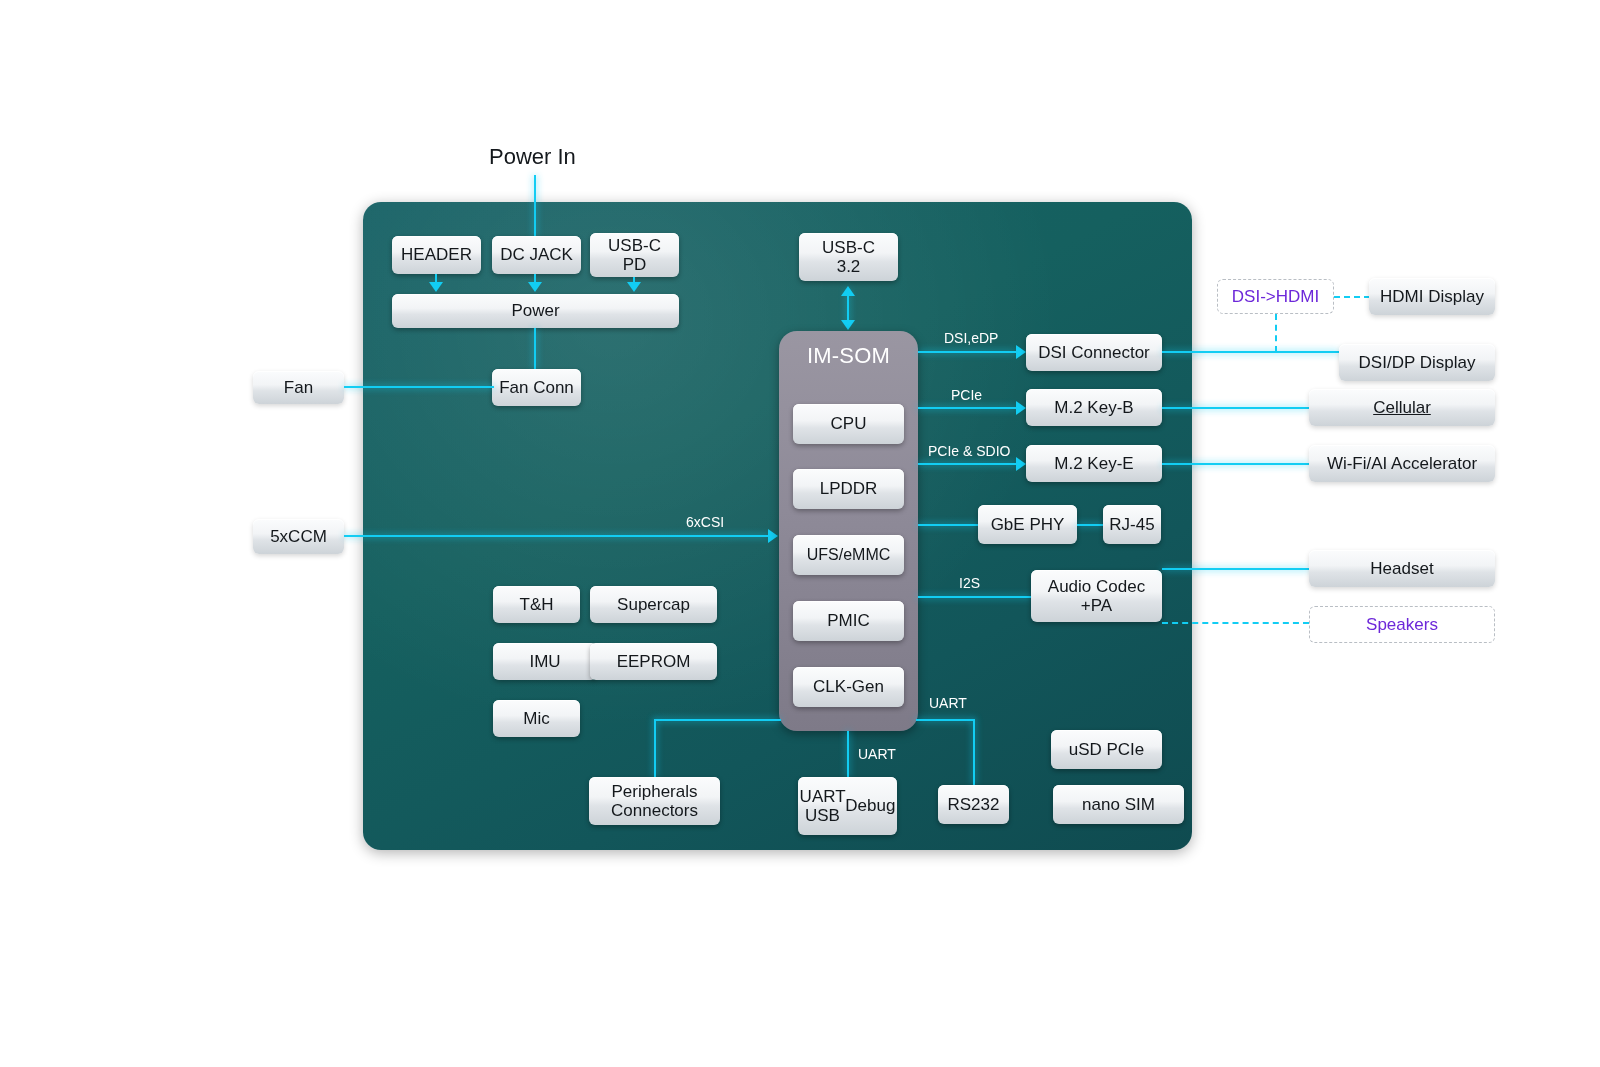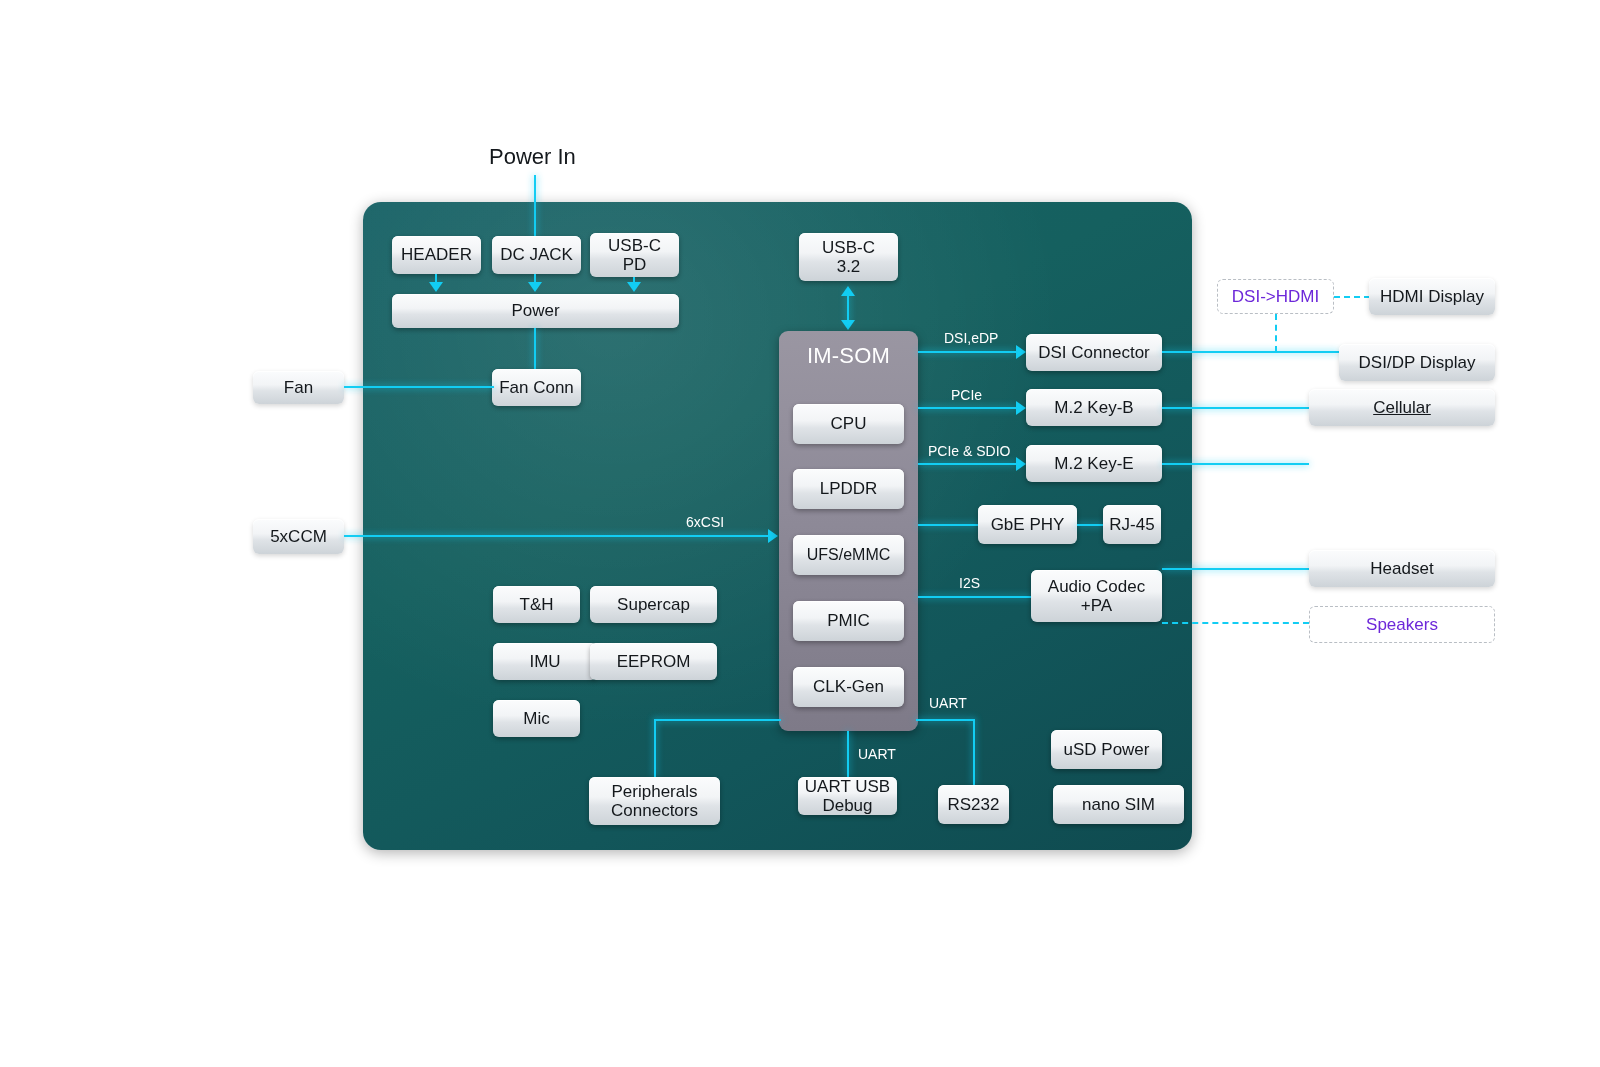--- a/index.html
+++ b/index.html
@@ -15,21 +15,21 @@
     position:absolute;
     border-radius:18px;
     background:
       radial-gradient(ellipse at 30% 18%, rgba(255,255,255,0.10) 0%, rgba(255,255,255,0) 55%),
       linear-gradient(152deg,#166165 0%,#15605f 38%,#12565a 70%,#0f4b50 100%);
     box-shadow:0 3px 14px rgba(0,0,0,0.30);
   }
 
   
   .som{
-    position:absolute;border-radius:9px;
+    position:absolute;border-radius:18px;
     background:linear-gradient(180deg,#9a96a2 0%,#8e8a98 45%,#7e7a88 100%);
     box-shadow:0 3px 10px rgba(0,0,0,0.35);
   }
   .som-title{
     position:absolute;left:0;right:0;top:12px;text-align:center;
     color:#ffffff;font-size:22px;letter-spacing:.2px;
   }
 
   
   .box{
@@ -195,21 +195,21 @@
   </div>
   <div class="wire h glow" style="left:1077px;top:524px;width:26px;"></div>
   <div class="box" style="left:1103px;top:505px;width:58px;height:39px;">
     <span>RJ-45</span>
   </div>
   <div class="box" style="left:1031px;top:570px;width:131px;height:52px;flex-direction:column;">
     <span>Audio Codec</span>
     <span>+PA</span>
   </div>
   <div class="box" style="left:1051px;top:730px;width:111px;height:39px;">
-    <span>uSD Power</span>
+    <span>uSD PCIe</span>
   </div>
   <div class="box" style="left:1031px;top:785px;width:131px;height:39px;margin-left:22px;">
     <span>nano SIM</span>
   </div>
 
   <div class="wire h glow" style="left:1162px;top:351px;width:177px;"></div>
   <div class="wire h glow" style="left:1162px;top:407px;width:147px;"></div>
   <div class="wire h glow" style="left:1162px;top:463px;width:147px;"></div>
   <div class="wire h glow" style="left:1162px;top:568px;width:147px;"></div>
   <div class="dash-h" style="left:1162px;top:622px;width:147px;"></div>
@@ -222,20 +222,23 @@
 
   <div class="box ext" style="left:1369px;top:278px;width:126px;height:37px;">
     <span>HDMI Display</span>
   </div>
   <div class="box ext" style="left:1339px;top:344px;width:156px;height:37px;">
     <span>DSI/DP Display</span>
   </div>
   <div class="box ext" style="left:1309px;top:389px;width:186px;height:37px;text-decoration:underline;">
     <span>Cellular</span>
   </div>
+  <div class="box ext" style="left:1309px;top:445px;width:186px;height:37px;">
+    <span>Wi-Fi/AI Accelerator</span>
+  </div>
   <div class="box ext" style="left:1309px;top:550px;width:186px;height:37px;">
     <span>Headset</span>
   </div>
   <div class="box dashed" style="left:1309px;top:606px;width:186px;height:37px;">
     <span>Speakers</span>
   </div>
 
   <div class="box" style="left:493px;top:586px;width:87px;height:37px;">
     <span>T&amp;H</span>
   </div>
@@ -254,21 +257,21 @@
 
   <div class="wire h glow" style="left:654px;top:719px;width:127px;"></div>
   <div class="wire v glow" style="left:654px;top:719px;height:58px;"></div>
   <div class="box" style="left:589px;top:777px;width:131px;height:48px;flex-direction:column;">
     <span>Peripherals</span>
     <span>Connectors</span>
   </div>
 
   <div class="wire v glow" style="left:847px;top:731px;height:46px;"></div>
   <div class="lbl" style="left:858px;top:746px;">UART</div>
-  <div class="box" style="left:798px;top:777px;width:99px;height:38px;flex-direction:column;align-items:center;">
+  <div class="box" style="left:798px;top:777px;width:99px;height:58px;flex-direction:row;align-items:center;">
     <span>UART USB</span>
     <span>Debug</span>
   </div>
 
   <div class="wire h glow" style="left:916px;top:719px;width:59px;"></div>
   <div class="wire v glow" style="left:973px;top:719px;height:66px;"></div>
   <div class="lbl" style="left:929px;top:695px;">UART</div>
   <div class="box" style="left:938px;top:785px;width:71px;height:39px;">
     <span>RS232</span>
   </div>

